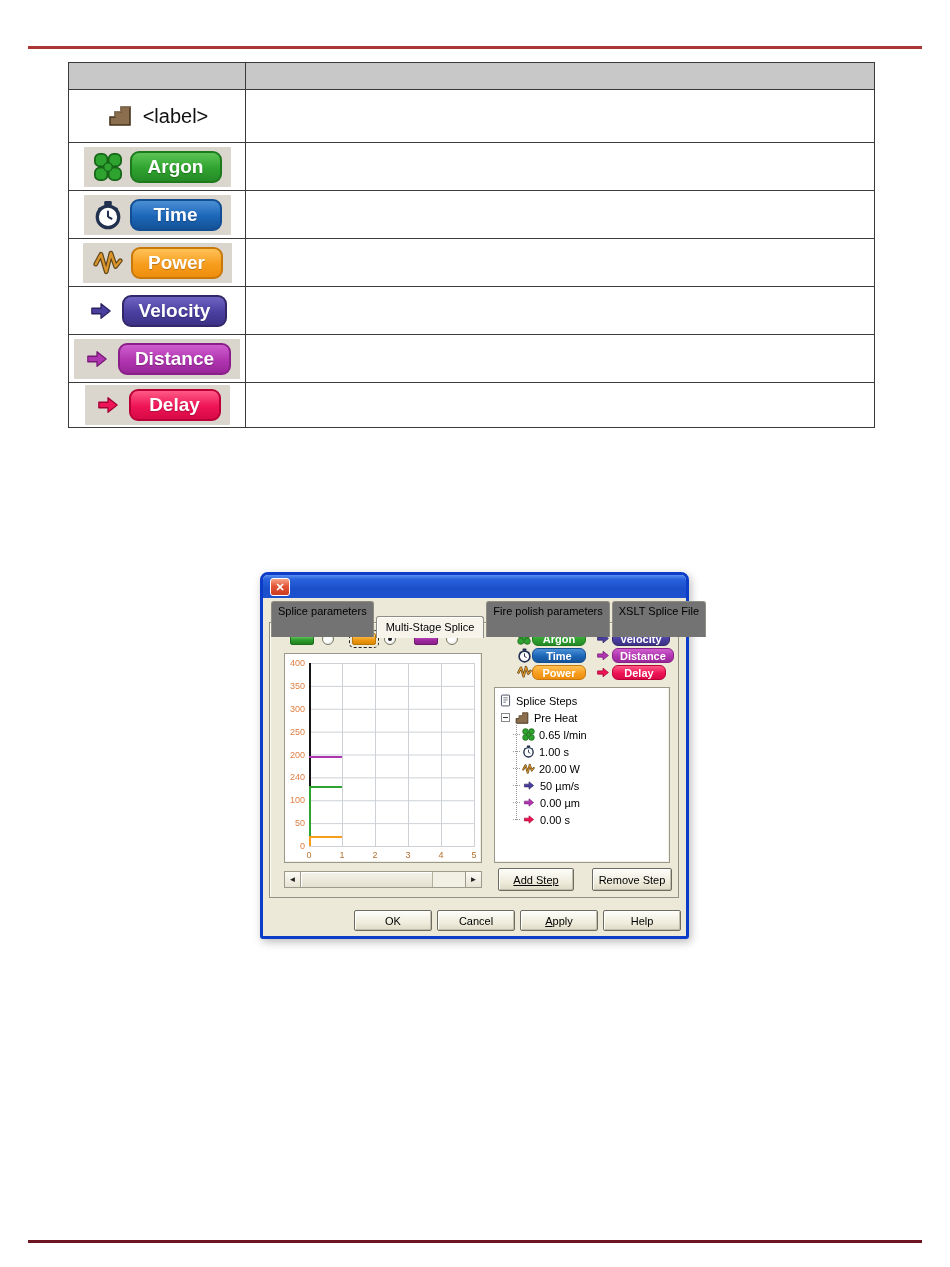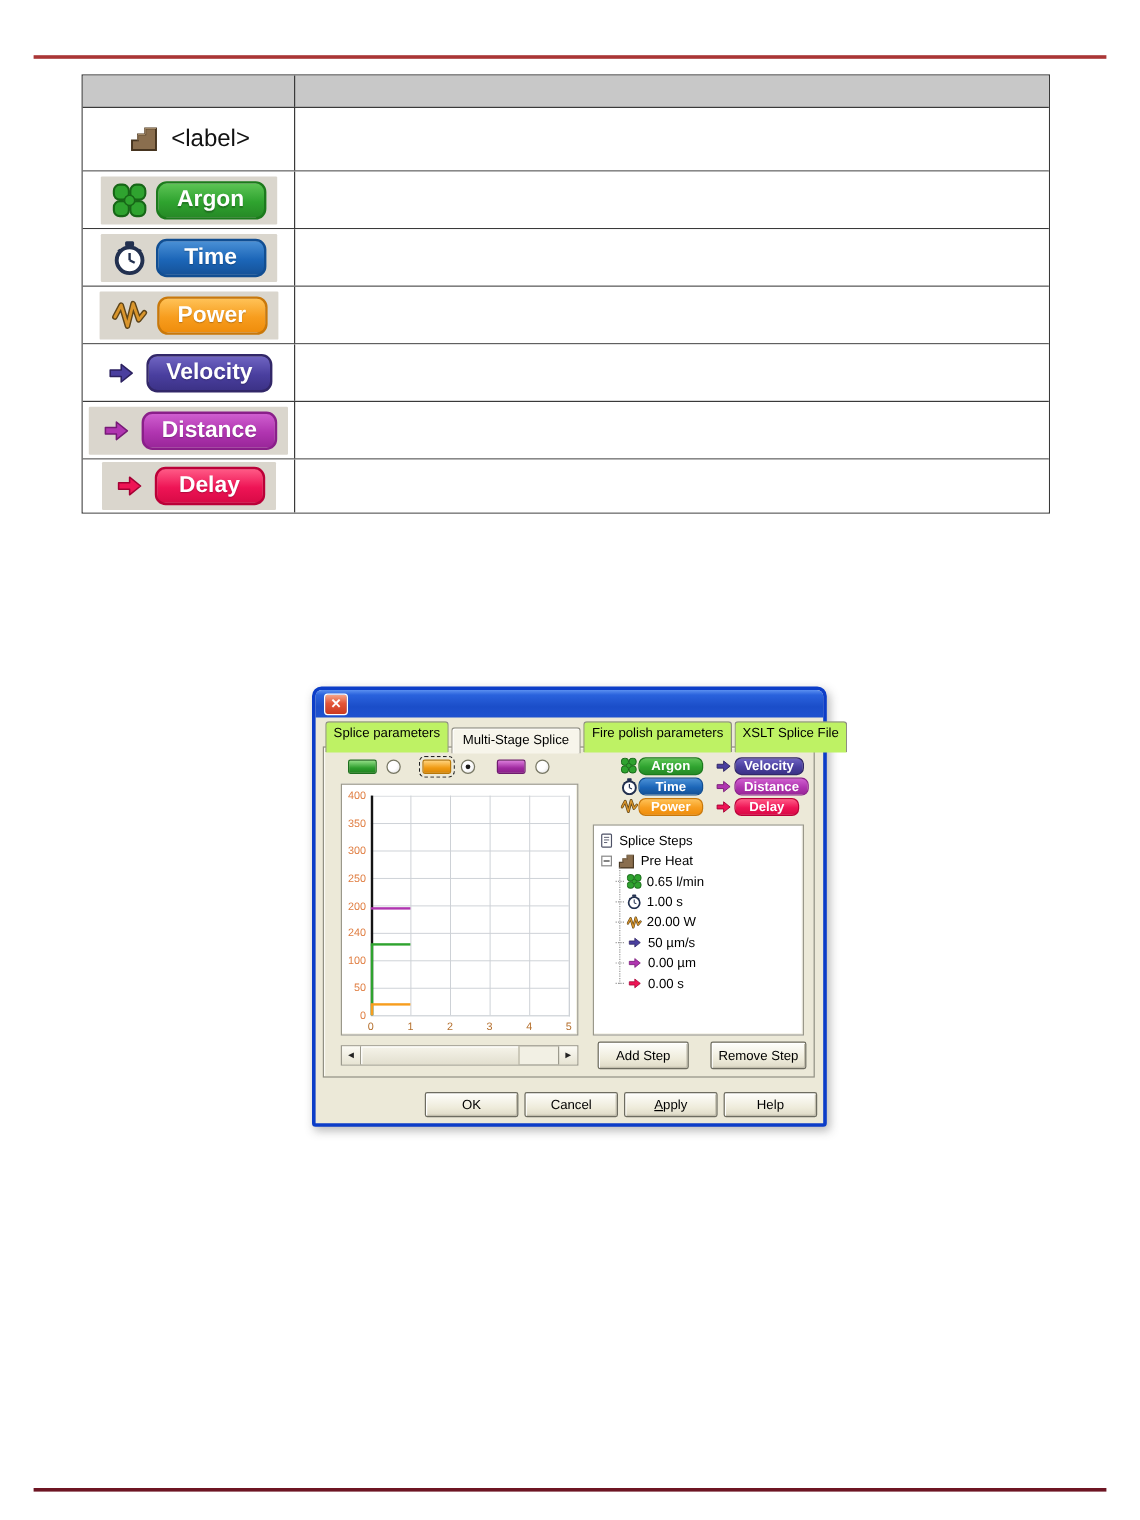--- a/index.html
+++ b/index.html
@@ -42,22 +42,22 @@
   .titlebar { height:23px; display:flex; align-items:center; padding:0 3px 0 7px;
               border-radius:5px 5px 0 0;
               background:linear-gradient(180deg,#5a8ff0 0%,#2a62dd 18%,#1b4ec9 60%,#1e51cf 100%); }
   .title-text { flex:1; color:#fff; font-weight:bold; font-size:13px; text-shadow:1px 1px 1px #10307a; white-space:nowrap; }
   .close-btn { width:20px; height:18px; border:1px solid #fff; border-radius:3px; cursor:pointer;
                background:linear-gradient(180deg,#f6a589 0%,#e35538 45%,#cc3a1f 100%);
                color:#fff; font-size:11px; font-weight:bold; line-height:16px; text-align:center; }
   .dlg-body { position:relative; height:338px; }
 
   .tabs { position:absolute; left:8px; top:3px; display:flex; align-items:flex-end; z-index:2; }
-  .tab { font-size:11px; color:#000; background:#bef264; border:1px solid #8e8d83; border-bottom:none;
-         border-radius:3px 3px 0 0; padding:3px 6px 10px 6px; margin-right:2px; cursor:pointer; white-space:nowrap; }
+  .tab { font-size:11px; color:#000; background:#737373; border:1px solid #8e8d83; border-bottom:none;
+         border-radius:3px 3px 0 0; padding:3px 6px 20px 6px; margin-right:2px; cursor:pointer; white-space:nowrap; }
   .tab.active { background:#f7f5eb; padding:4px 9px 5px 9px; margin-bottom:-1px; box-shadow:inset 1px 1px 0 #fff; }
 
   .tab-page { position:absolute; left:6px; top:24px; width:410px; height:276px;
               border:1px solid #919084; box-shadow:inset 1px 1px 0 #fbfaf3; background:#ece9d8; }
 
   
   .radio-row { position:absolute; left:20px; top:10px; display:flex; align-items:center; }
   .swatch { width:24px; height:12px; border:1px solid; border-radius:2px; cursor:pointer; }
   .sw-green   { background:linear-gradient(180deg,#8fdc83,#2d9e2d 60%,#1f821f); border-color:#1d6f1d; }
   .sw-orange  { background:linear-gradient(180deg,#ffd27a,#f09a12 60%,#d98708); border-color:#b97807; outline:1px dashed #222; outline-offset:2px; }
@@ -104,21 +104,21 @@
   .expander::after { content:""; position:absolute; left:1px; top:3px; width:5px; height:1px; background:#333; }
   .tree-children { position:relative; margin-left:14px; }
   .tree-children::before { content:""; position:absolute; left:3px; top:-3px; bottom:8px; border-left:1px dotted #9a9a9a; }
   .tree-item { display:flex; align-items:center; height:17px; gap:4px; }
   .tree-item::before { content:""; width:7px; border-top:1px dotted #9a9a9a; flex:none; margin-right:-2px; }
 
   
   .xp-btn { background:linear-gradient(180deg,#fefefb,#eeebda 65%,#ddd9c6); border:1px solid #6d6c60; border-radius:2px;
             box-shadow:inset 1px 1px 0 #fff, inset -1px -1px 0 #c2bead; font-size:11px; color:#000;
             text-align:center; cursor:pointer; font-family:"Liberation Sans", sans-serif; }
-  .add-step    { position:absolute; left:228px; top:245px; width:76px; height:23px; }
+  .add-step    { position:absolute; left:228px; top:245px; width:76px; height:23px;text-decoration:underline; }
   .remove-step { position:absolute; left:322px; top:245px; width:80px; height:23px; }
   .dlg-buttons { position:absolute; right:5px; top:312px; display:flex; gap:5px; }
   .dlg-buttons .xp-btn { width:78px; height:21px; }
   .underline-first::first-letter { text-decoration:underline; }
   svg { display:block; }
 </style>
 </head>
 <body>
 
 <svg width="0" height="0" style="position:absolute">

